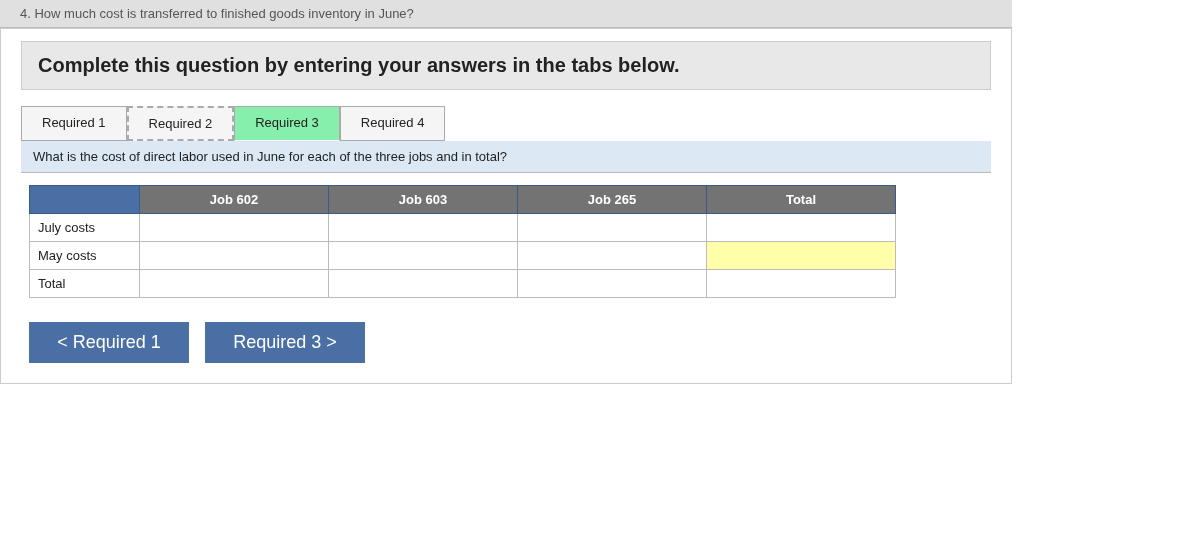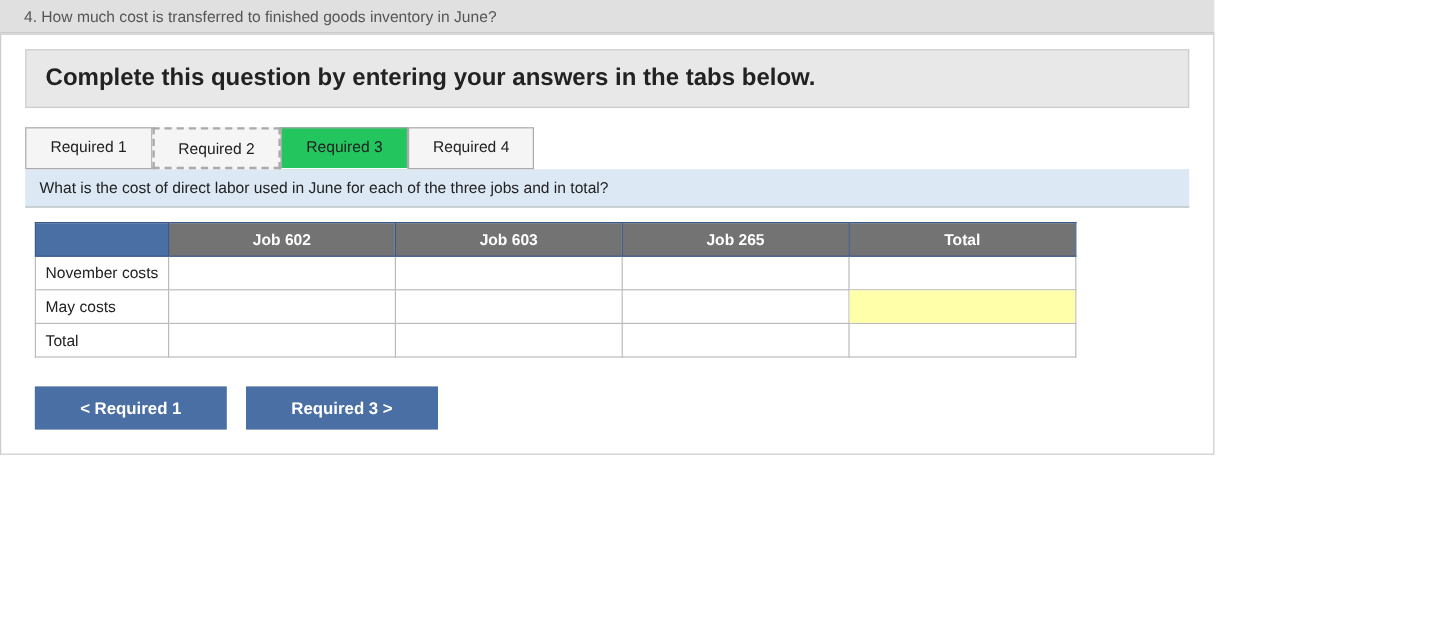--- a/index.html
+++ b/index.html
@@ -48,21 +48,21 @@
       padding: 8px 20px;
       cursor: pointer;
       background: #f5f5f5;
       font-size: 13px;
       color: #222;
       margin-right: 0;
       position: relative;
     }
 
     .tab.active {
-      background: #22c55e;
+      background: #86efac;
       border-bottom: 1px solid #fff;
       font-weight: normal;
       z-index: 2;
     }
 
     .tab:first-child {
       border-right: 1px solid #aaa;
     }
 
     
@@ -157,23 +157,23 @@
       gap: 16px;
       margin-top: 24px;
       margin-left: 8px;
     }
 
     .nav-btn {
       background: #4a6fa5;
       color: #fff;
       border: none;
       padding: 10px 24px;
-      font-size: 14px;
+      font-size: 18px;
       cursor: pointer;
-      font-weight: bold;
+      font-weight: normal;
       min-width: 160px;
       text-align: center;
     }
 
     
     .top-strip {
       background: #e0e0e0;
       padding: 6px 20px;
       font-size: 13px;
       color: #555;
@@ -224,21 +224,21 @@
             <th class="empty-header"></th>
             <th>Job 602</th>
             <th>Job 603</th>
             <th>Job 265</th>
             <th>Total</th>
           </tr>
         </thead>
         <tbody>
 
           <tr>
-            <td class="row-label">November costs</td>
+            <td class="row-label">July costs</td>
             <td class="input-cell"><input type="text" style=""></td>
             <td class="input-cell"><input type="text" style=""></td>
             <td class="input-cell"><input type="text" style=""></td>
             <td class="input-cell"><input type="text" style=""></td>
           </tr>
 
           <tr>
             <td class="row-label">May costs</td>
             <td class="input-cell"><input type="text" style=""></td>
             <td class="input-cell"><input type="text" style=""></td>

